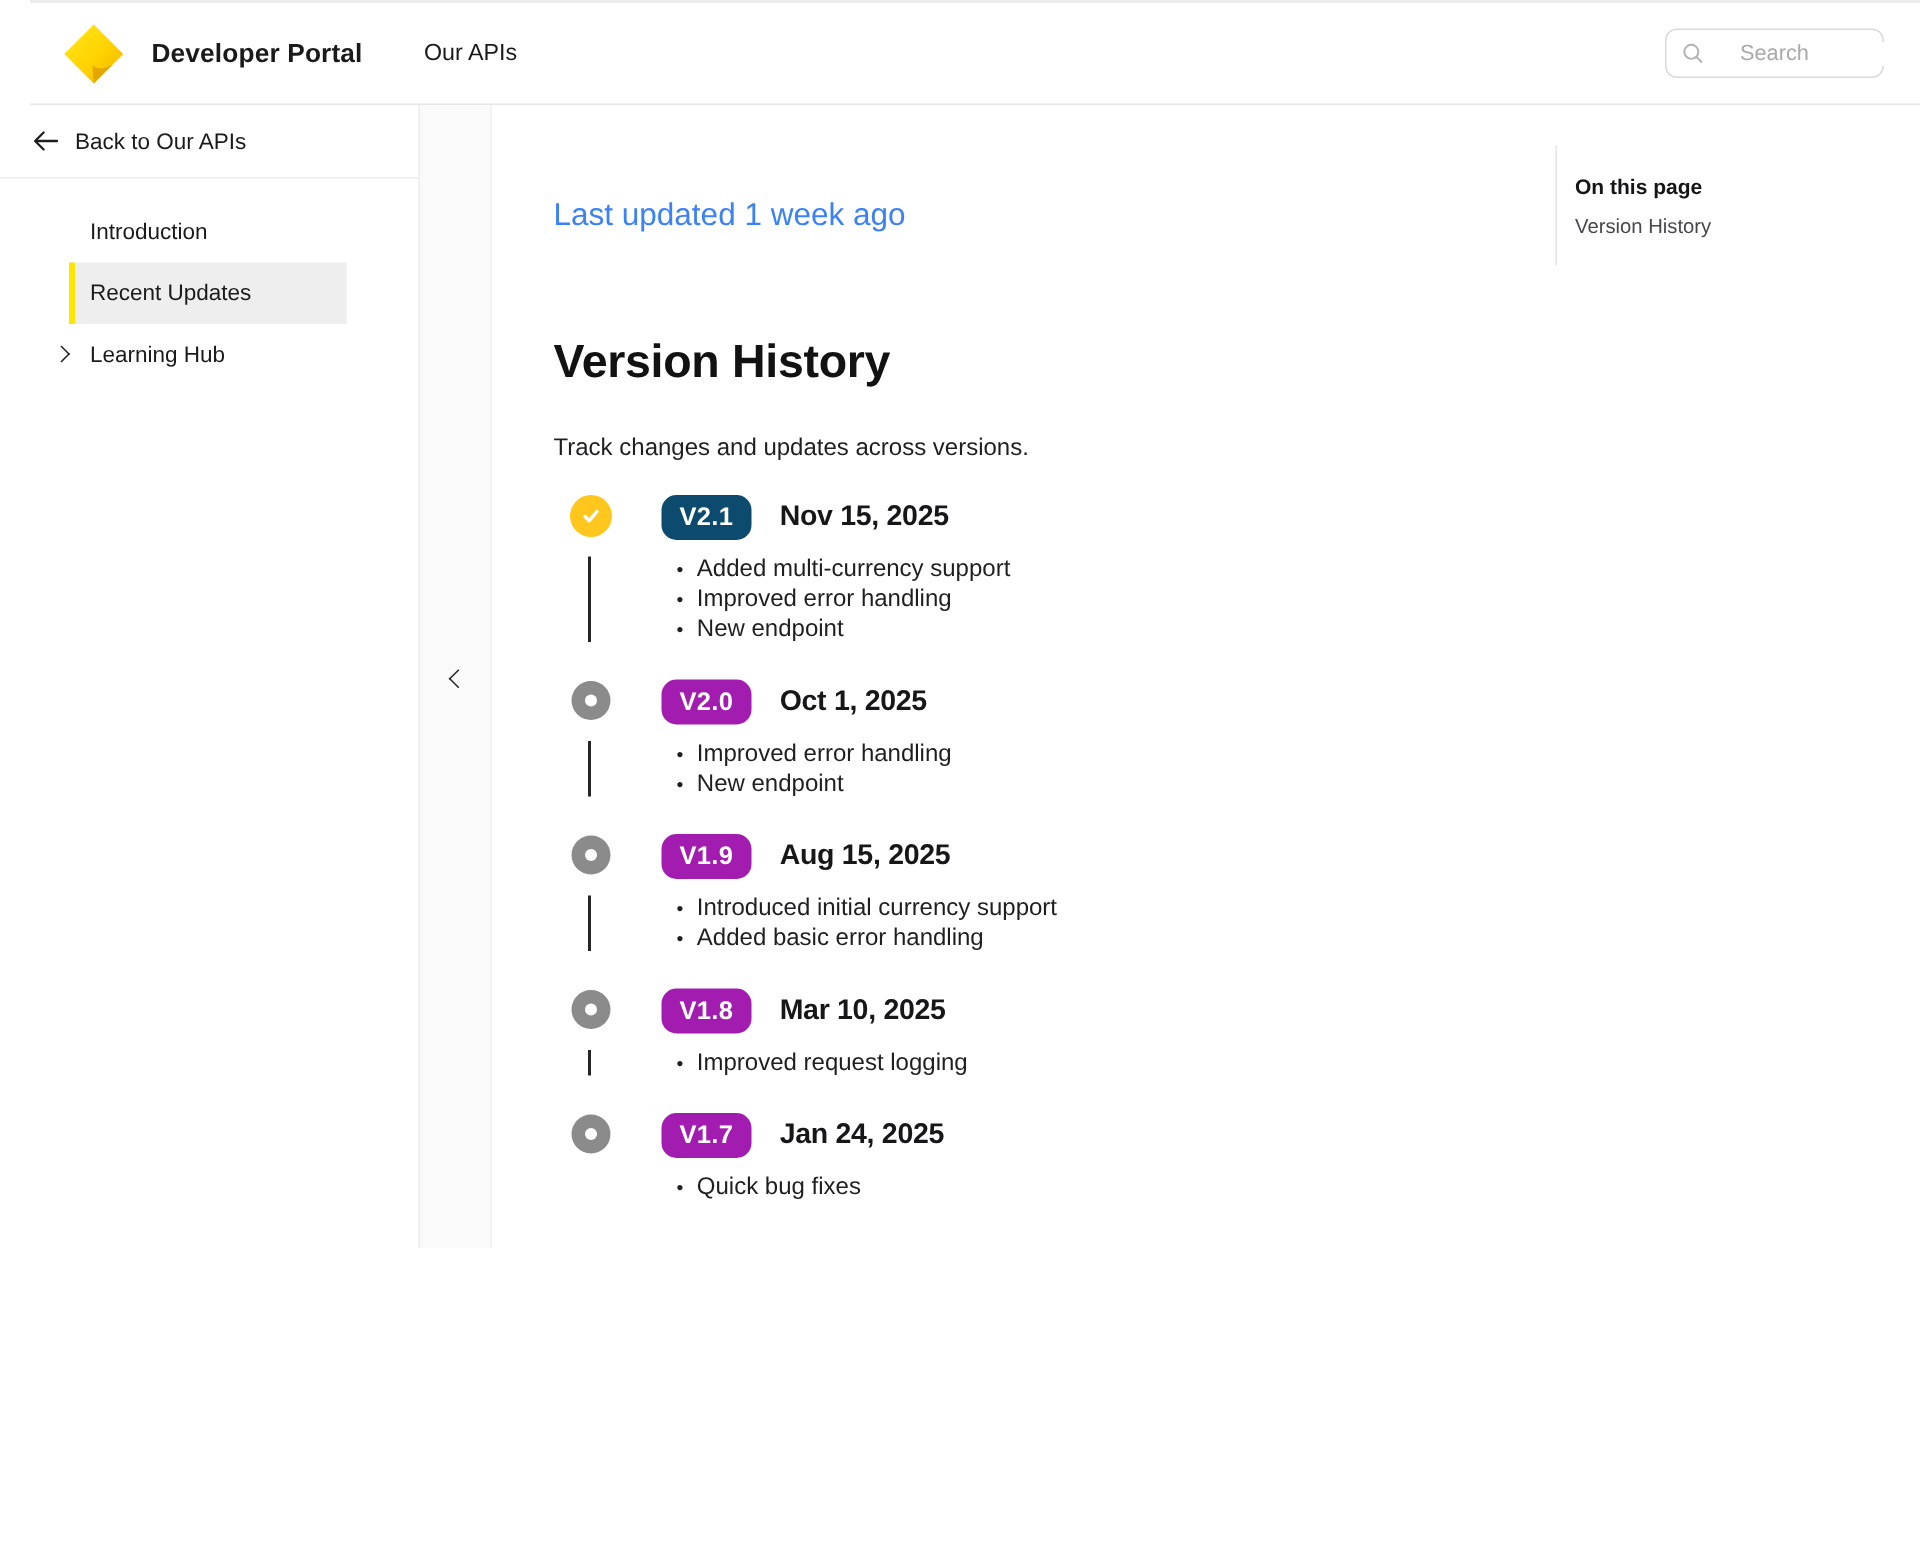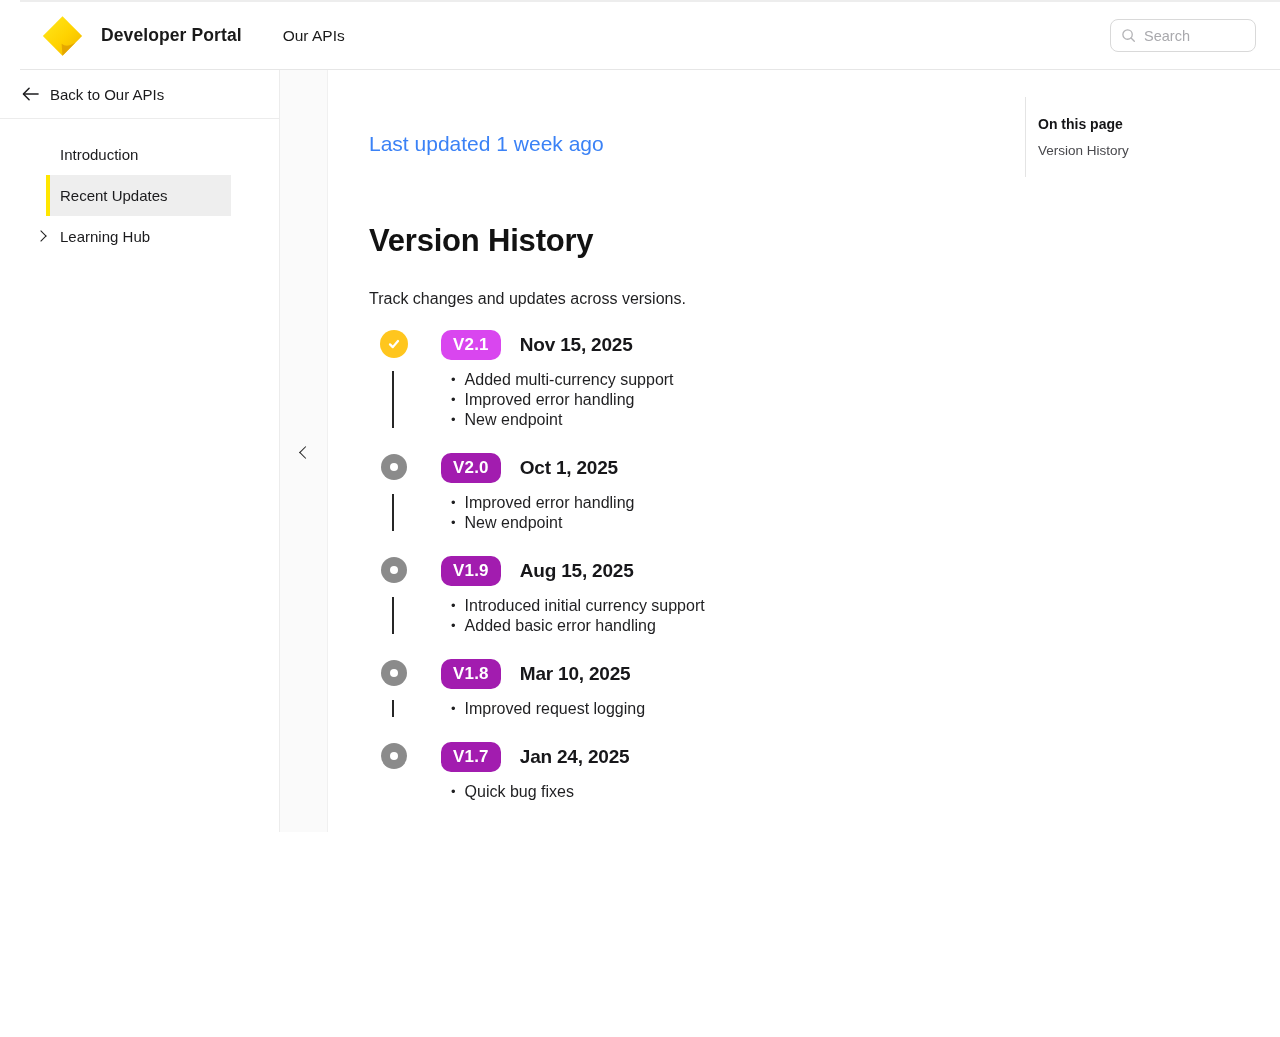--- a/index.html
+++ b/index.html
@@ -7,21 +7,21 @@
     font-family:"Liberation Sans","DejaVu Sans",sans-serif; color:#1d1d1f; }
 
   
   .header { height:70px; border-top:2px solid #ededed; border-bottom:1px solid #e6e6e6;
     display:flex; align-items:center; padding:0 24px 0 22px; background:#fff;margin-left:20px; }
   .logo-wrap { display:flex; align-items:center; gap:18px; }
   .brand-title { font-size:17.5px; font-weight:700; letter-spacing:.1px; color:#1a1a1a; }
   .header-nav { margin-left:41px; font-size:15.5px; color:#1a1a1a; cursor:pointer; }
   .header-spacer { flex:1; }
   .search-box { width:146px; height:33px; border:1px solid #d9d9d9; border-radius:8px;
-    display:flex; align-items:center; padding:0 10px; gap:8px; background:#fff; }
+    display:flex; align-items:center; padding:0 10px; gap:24px; background:#fff; }
   .search-box input { border:none; outline:none; width:100px; font-size:14.5px;
     font-family:inherit; color:#333; }
   .search-box input::placeholder { color:#a9a9ad; }
 
   
   .app-body { display:flex; height:762px; }
 
   .sidebar { width:280px; border-right:1px solid #ececec; background:#fff; flex:none; }
   .back-row { height:49px; display:flex; align-items:center; padding-left:22px; gap:11px;
     border-bottom:1px solid #ececec; cursor:pointer; }
@@ -54,29 +54,29 @@
   .tl-entry { position:relative; padding-left:72px; margin-bottom:22px; }
   .tl-line { position:absolute; left:23px; top:42px; bottom:2px; width:2px; background:#262626; }
   .marker-check { position:absolute; left:11px; top:1px; width:28px; height:28px;
     border-radius:50%; background:#FFC61E; display:flex; align-items:center; justify-content:center; }
   .marker-dot { position:absolute; left:12px; top:2px; width:26px; height:26px;
     border-radius:50%; background:#8B8B8B; display:flex; align-items:center; justify-content:center; }
   .marker-dot i { width:8px; height:8px; border-radius:50%; background:#fff; }
   .tl-head { display:flex; align-items:center; gap:19px; height:32px; }
   .badge { height:30px; line-height:30px; padding:0 12px; border-radius:10px;
     color:#fff; font-size:17px; font-weight:700; letter-spacing:.2px; }
-  .badge.dark { background:#d946ef; }
+  .badge.dark { background:#0c4a6e; }
   .badge.gray { background:#a21caf; }
   .tl-date { font-size:19px; font-weight:700; color:#17171a; letter-spacing:-.2px; }
   .changes { list-style:none; margin-top:9px; padding-left:10px; }
   .changes li { display:flex; gap:9px; font-size:16px; line-height:20px; color:#1f1f21; }
   .changes li .b { font-size:13px; line-height:20px; color:#1f1f21; }
 
   
-  .toc { position:absolute; top:27px; right:12px; width:243px; border-left:1px solid #e4e4e4;
+  .toc { position:absolute; top:27px; right:0; width:243px; border-left:1px solid #e4e4e4;
     padding:19px 36px 18px 12px; }
   .toc-title { font-size:14px; font-weight:700; color:#151517; line-height:17px; }
   .toc-link { margin-top:10px; font-size:13.5px; color:#48484c; line-height:16px; cursor:pointer; }
 </style>
 </head>
 <body>
 
 <div class="header">
   <div class="logo-wrap">
     <span style="display:flex;">

